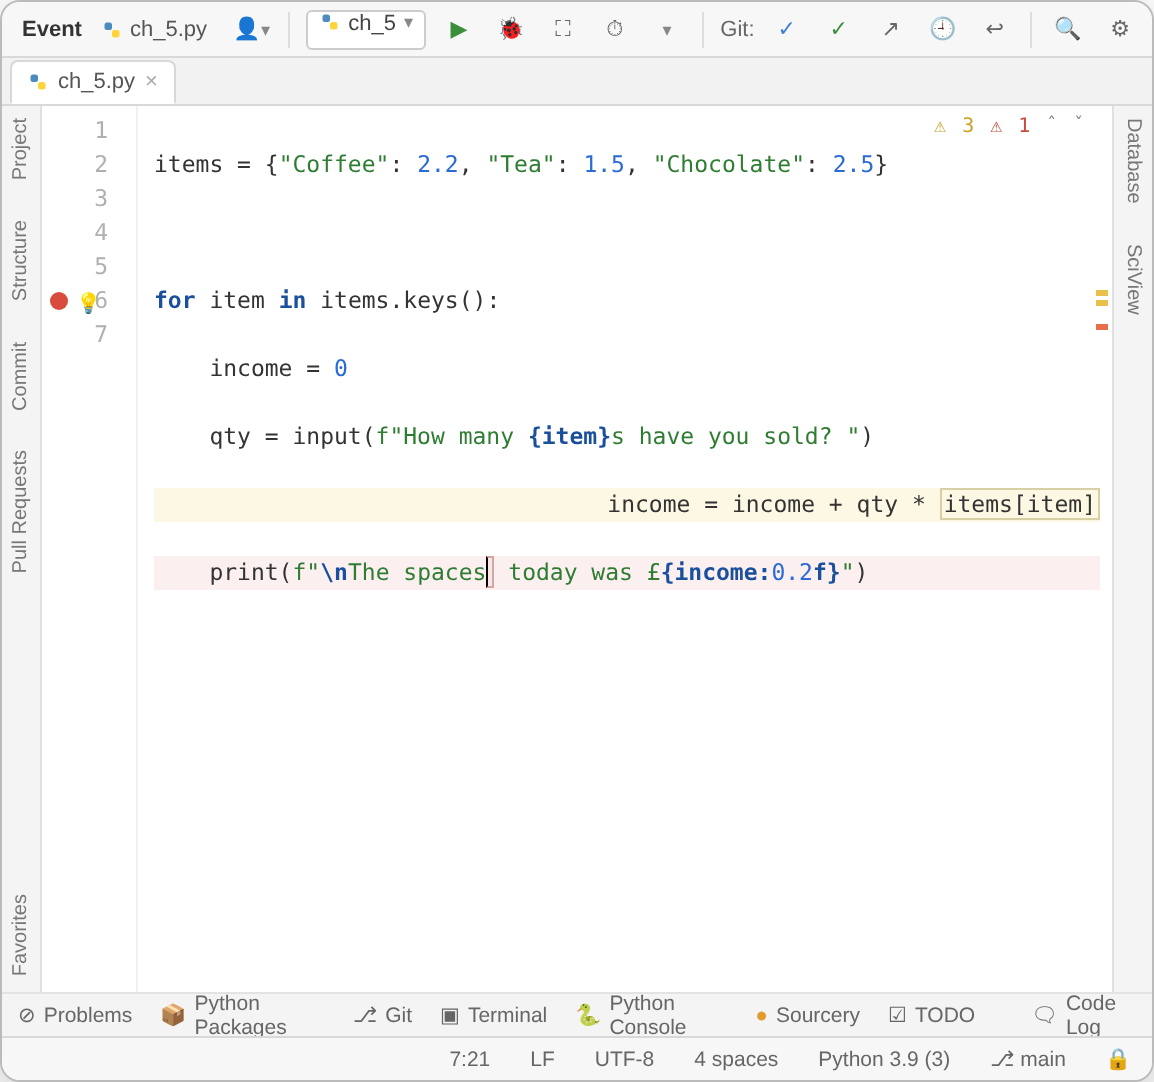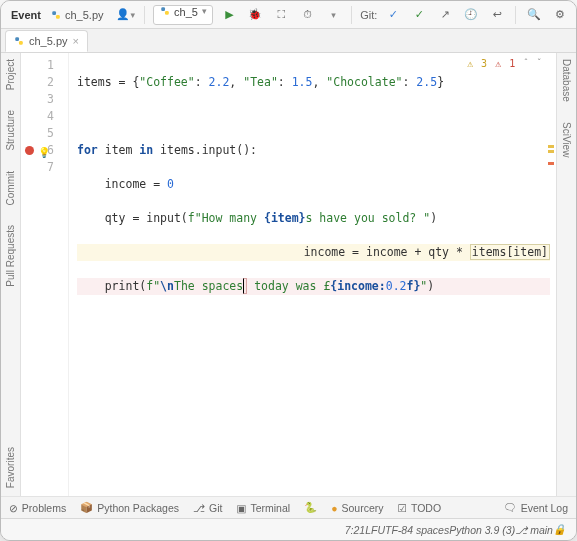--- a/index.html
+++ b/index.html
@@ -40,21 +40,21 @@
   .cl{height:17px;}
   .hl-warn{background:#fdf8e4;text-align:right;}
   .hl-err{background:#fbeff0;}
   .kw{color:#1a4f9c; font-weight:600;}
   .num{color:#2a6bd4;}
   .str{color:#2e7d32;}
   .box1{border:1px solid #d7d0a4; padding:0 1px;}
   .box2{border:1px solid #d7a4a4; background:#f9e6e6; padding:0 1px;}
   .caret{border-left:1px solid #000;}
   .strip{position:absolute; right:2px; width:6px; height:3px;}
-  .statusbar{height:22px; border-top:1px solid #d8d8d8; background:#f7f7f7; display:flex; align-items:center; justify-content:flex-end; padding:0 10px; gap:0; font-size:10.5px; color:#666;font-style:italic;}
+  .statusbar{height:22px; border-top:1px solid #d8d8d8; background:#f7f7f7; display:flex; align-items:center; justify-content:flex-end; padding:0 10px; gap:20px; font-size:10.5px; color:#666;}
   .bottombar{height:22px; border-top:1px solid #e3e3e3; background:#f4f4f4; display:flex; align-items:center; padding:0 8px; gap:14px; font-size:10.5px; color:#666;}
   .bottombar .item{display:flex; align-items:center; gap:4px; cursor:pointer;}
   .bottombar .spacer{flex:1;}
   .chev{font-size:9px;color:#888;}
 </style>
 </head>
 <body>
 
 <div class="window">
 
@@ -125,21 +125,21 @@
           <div class="gline">2</div>
           <div class="gline">3</div>
           <div class="gline">4</div>
           <div class="gline">5</div>
           <div class="gline"><span class="bp"></span><span class="bulb">💡</span><span>6</span></div>
           <div class="gline">7</div>
         </div>
         <div class="code">
 <div class="cl"><span>items = {</span><span class="str">"Coffee"</span><span>: </span><span class="num">2.2</span><span>, </span><span class="str">"Tea"</span><span>: </span><span class="num">1.5</span><span>, </span><span class="str">"Chocolate"</span><span>: </span><span class="num">2.5</span><span>}</span></div>
 <div class="cl"></div>
-<div class="cl"><span class="kw">for</span><span> item </span><span class="kw">in</span><span> items.input():</span></div>
+<div class="cl"><span class="kw">for</span><span> item </span><span class="kw">in</span><span> items.keys():</span></div>
 <div class="cl"><span>    income = </span><span class="num">0</span></div>
 <div class="cl"><span>    qty = input(</span><span class="str">f"How many </span><span class="kw">{item}</span><span class="str">s have you sold? "</span><span>)</span></div>
 <div class="cl hl-warn"><span>    income = income + qty * </span><span class="box1">items[item]</span></div>
 <div class="cl hl-err"><span>    print(</span><span class="str">f"</span><span class="kw">\n</span><span class="str">The spaces</span><span class="caret box2"></span><span class="str"> today was £</span><span class="kw">{income:</span><span class="num">0.2</span><span class="kw">f}</span><span class="str">"</span><span>)</span></div>
           <div class="insp" style="position:absolute; top:0; right:6px; border:none;">
             <span class="warn">⚠</span><span class="warn">3</span>
             <span style="color:#c94b3d">⚠</span><span style="color:#c94b3d">1</span>
             <span class="chev">ˆ</span><span class="chev">ˇ</span>
           </div>
           <div class="strip" style="top:92px; background:#e8c04a;"></div>
@@ -167,33 +167,34 @@
     <div class="item">
         <span>⎇</span>
         <span>Git</span>
       </div>
     <div class="item">
         <span>▣</span>
         <span>Terminal</span>
       </div>
     <div class="item">
         <span>🐍</span>
+        <span>Python Console</span>
       </div>
     <div class="item">
         <span style="color:#e39b2b">●</span>
         <span>Sourcery</span>
       </div>
     <div class="item">
         <span>☑</span>
         <span>TODO</span>
       </div>
     <div class="spacer"></div>
     <div class="item">
         <span>🗨</span>
-        <span>Event Log</span>
+        <span>Code Log</span>
       </div>
   </div>
 
   <div class="statusbar">
     <span>7:21</span>
     <span>LF</span>
     <span>UTF-8</span>
     <span>4 spaces</span>
     <span>Python 3.9 (3)</span>
     <span><span>⎇</span> <span>main</span></span>

